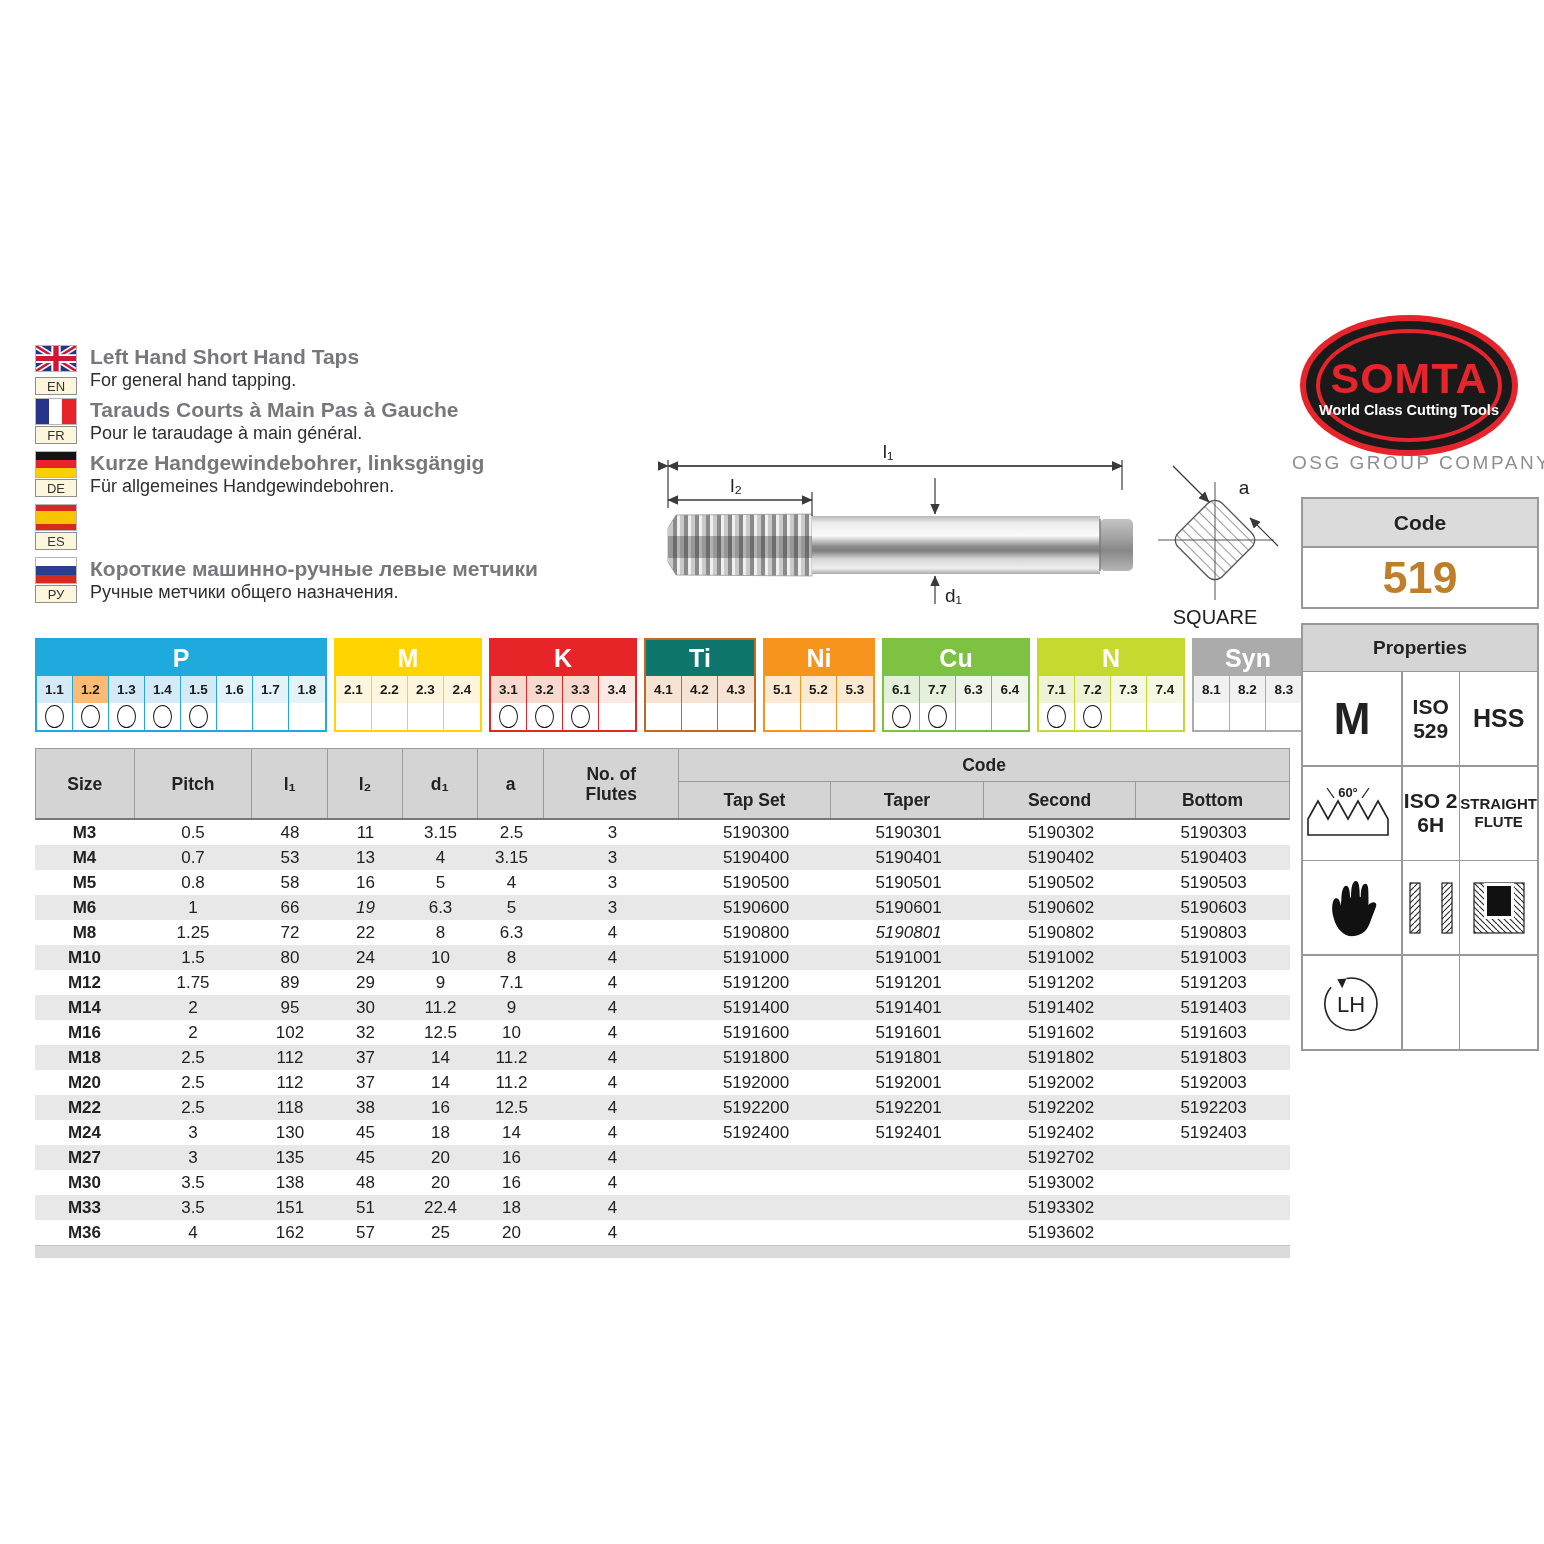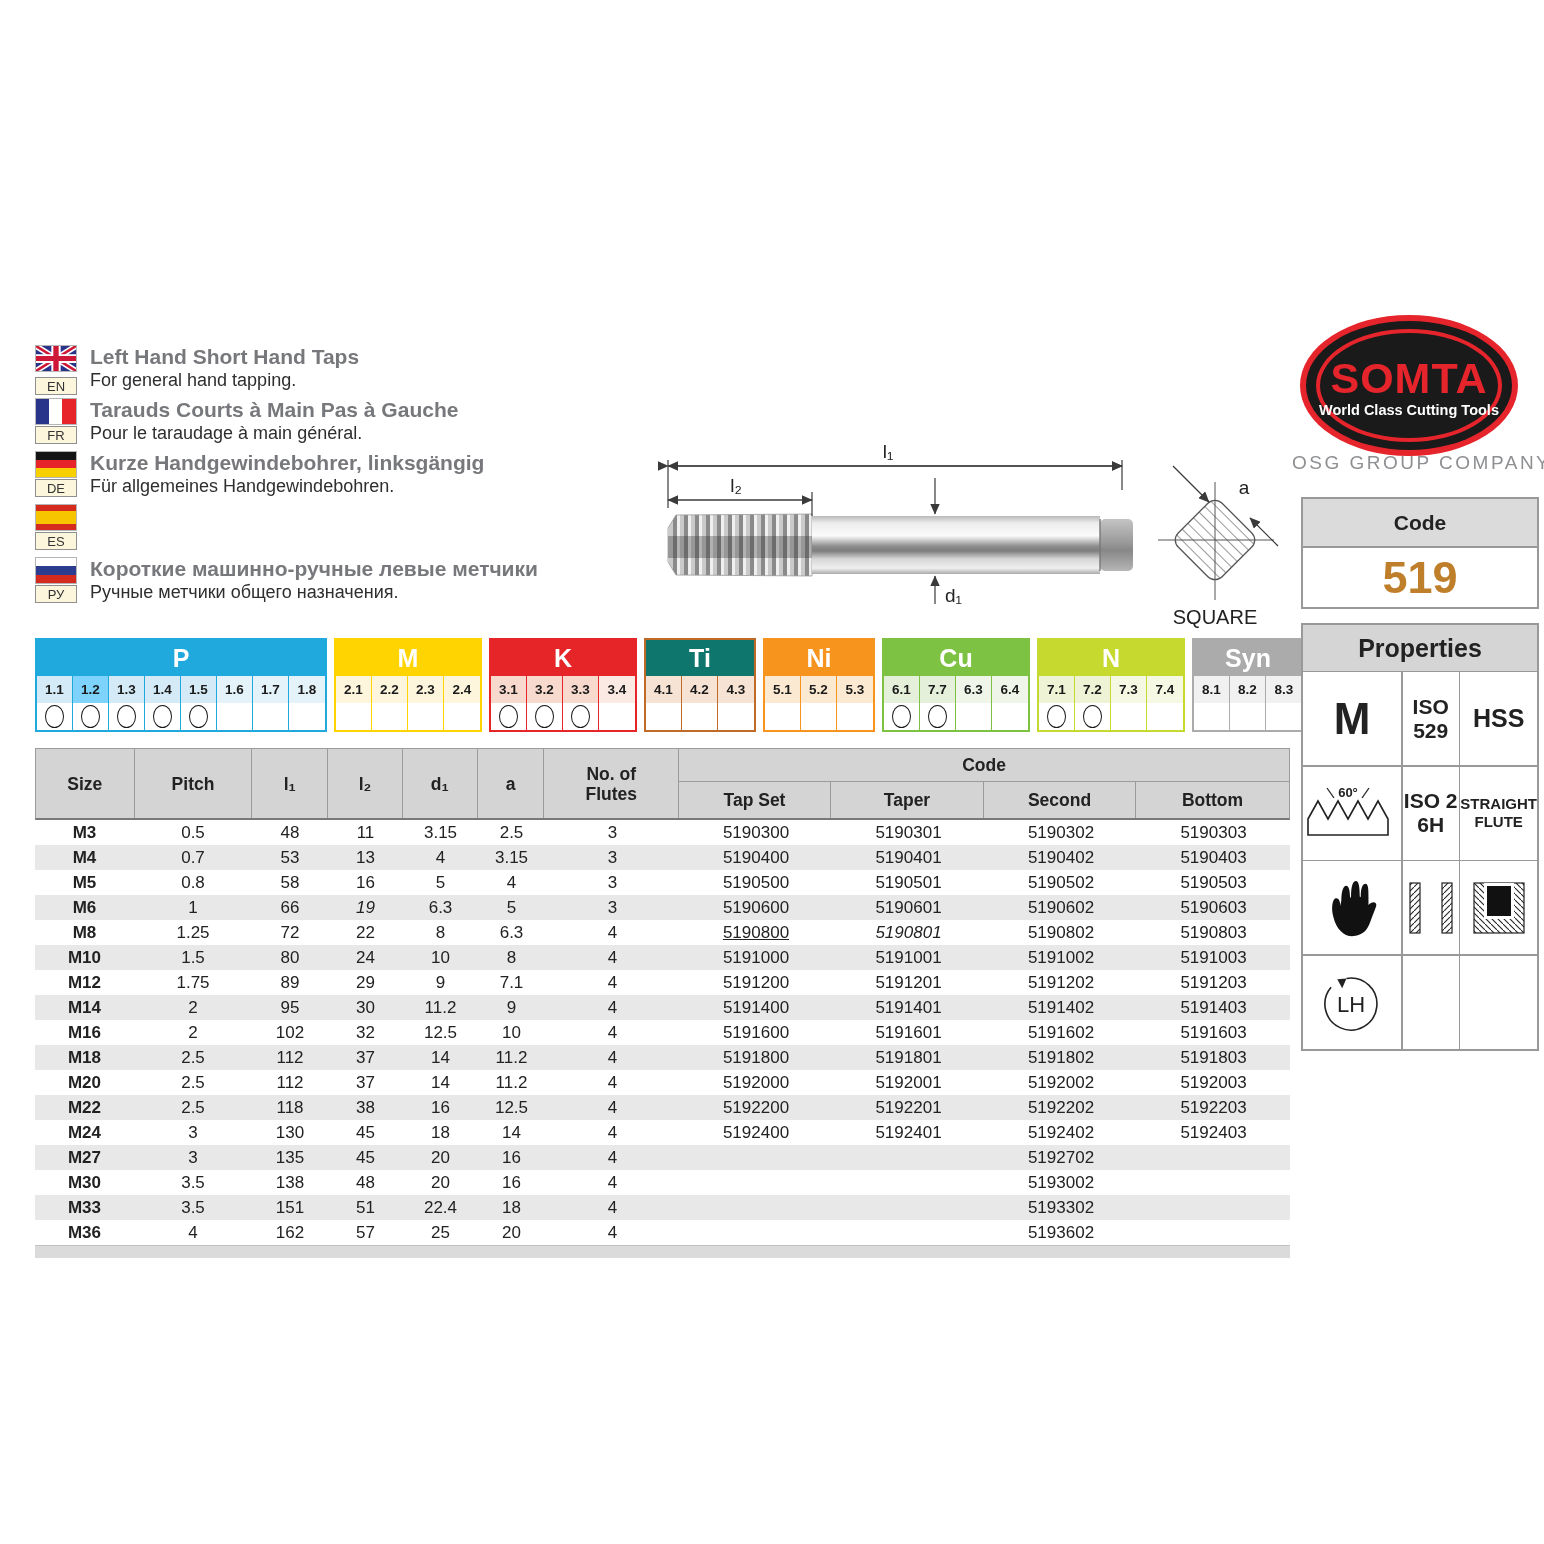--- a/index.html
+++ b/index.html
@@ -73,21 +73,21 @@
   .trow.alt{background:#E8E8E8;}
   .tcell{display:flex;align-items:center;justify-content:center;font-size:17px;height:25px;
          box-sizing:border-box;}
   .tcell.size{font-weight:bold;}
   .tfoot{height:12px;background:#DBDBDB;border-top:1px solid #c2c2c2;}
 
   
   .props{position:absolute;left:1301px;top:623px;width:238px;border:2px solid #999;
          box-sizing:border-box;background:#999;}
   .props-head{height:46px;background:#D5D5D5;display:flex;align-items:center;justify-content:center;
-              font-size:25px;font-weight:bold;color:#222;}
+              font-size:19px;font-weight:bold;color:#222;}
   .props-grid{display:grid;grid-template-columns:1fr 1fr 1fr;gap:1.5px;background:#999;
               border-top:1.5px solid #999;}
   .pcell{background:#fff;height:93px;display:flex;flex-direction:column;align-items:center;
          justify-content:center;text-align:center;}
   .p-big{font-size:44px;font-weight:bold;line-height:44px;}
   .p-med{font-size:21px;font-weight:bold;line-height:24px;}
   .p-small{font-size:15px;font-weight:bold;line-height:18px;}
   .p-hss{font-size:25px;font-weight:bold;}
 
   
@@ -231,21 +231,21 @@
   <div class="code-panel">
     <div class="code-head">Code</div>
     <div class="code-val" id="code-val" style="color: rgb(191, 127, 42);">519</div>
   </div>
 
   <div class="materials" id="materials-bar">
       <div class="band" style="border-color: rgb(31, 169, 221);">
         <div class="band-head" style="background: rgb(31, 169, 221);">P</div>
         <div class="band-row">
           <div class="band-cell band-num" style="background: rgb(213, 234, 247); border-right-color: rgb(31, 169, 221);">1.1</div>
-          <div class="band-cell band-num" style="background: #7dd3fc; border-right-color: rgb(31, 169, 221);">1.2</div>
+          <div class="band-cell band-num" style="background: #fdba74; border-right-color: rgb(31, 169, 221);">1.2</div>
           <div class="band-cell band-num" style="background: rgb(213, 234, 247); border-right-color: rgb(31, 169, 221);">1.3</div>
           <div class="band-cell band-num" style="background: rgb(213, 234, 247); border-right-color: rgb(31, 169, 221);">1.4</div>
           <div class="band-cell band-num" style="background: rgb(213, 234, 247); border-right-color: rgb(31, 169, 221);">1.5</div>
           <div class="band-cell band-num" style="background: rgb(228, 242, 250); border-right-color: rgb(31, 169, 221);">1.6</div>
           <div class="band-cell band-num" style="background: rgb(228, 242, 250); border-right-color: rgb(31, 169, 221);">1.7</div>
           <div class="band-cell band-num" style="background: rgb(228, 242, 250); border-right-color: rgb(31, 169, 221);">1.8</div>
         </div>
         <div class="band-row">
           <div class="band-cell band-circ" style="border-right-color: rgb(31, 169, 221);">
             <span class="mark-circle"></span>
@@ -458,21 +458,21 @@
           <div class="tcell" style="width: 153px;">5190603</div>
         </div>
         <div class="trow">
           <div class="tcell size" style="width: 99px;">M8</div>
           <div class="tcell" style="width: 118px;">1.25</div>
           <div class="tcell" style="width: 76px;">72</div>
           <div class="tcell" style="width: 75px;">22</div>
           <div class="tcell" style="width: 75px;">8</div>
           <div class="tcell" style="width: 67px;">6.3</div>
           <div class="tcell" style="width: 135px;">4</div>
-          <div class="tcell" style="width: 152px; text-decoration: underline;">5190800</div>
+          <div class="tcell" style="width: 152px;">5190800</div>
           <div class="tcell" style="width: 153px; font-style: italic;">5190801</div>
           <div class="tcell" style="width: 152px;">5190802</div>
           <div class="tcell" style="width: 153px;">5190803</div>
         </div>
         <div class="trow alt">
           <div class="tcell size" style="width: 99px;">M10</div>
           <div class="tcell" style="width: 118px;">1.5</div>
           <div class="tcell" style="width: 76px;">80</div>
           <div class="tcell" style="width: 75px;">24</div>
           <div class="tcell" style="width: 75px;">10</div>

